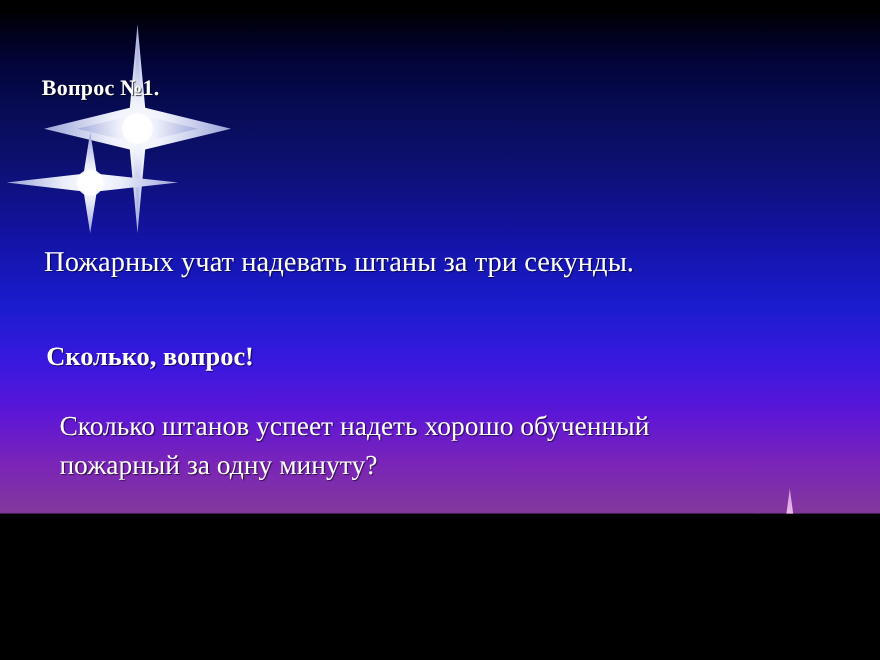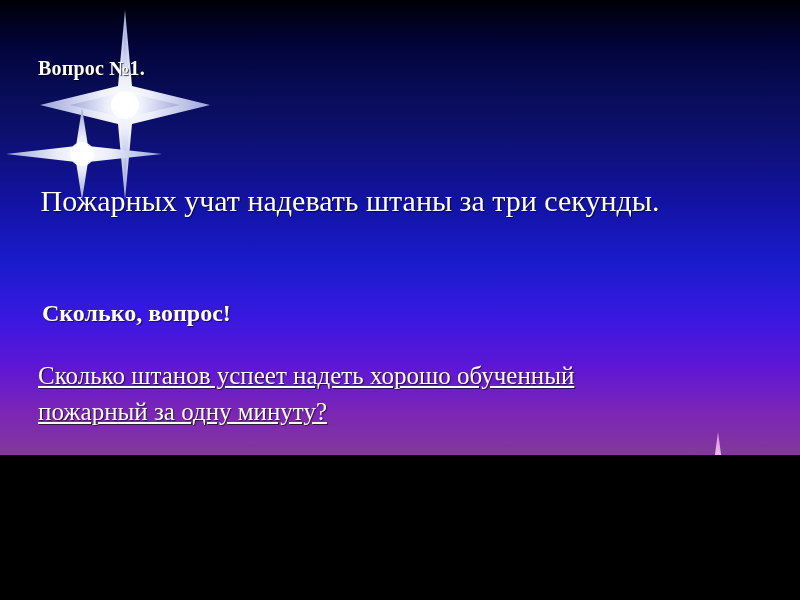--- a/index.html
+++ b/index.html
@@ -17,20 +17,21 @@
       #000006 0%,
       #02043a 10%,
       #080c56 20%,
       #0d1070 30%,
       #1313a5 45%,
       #1a1ccd 58%,
       #3a18e0 70%,
       #5c16d6 80%,
       #7a24b8 90%,
       #83399b 100%);
+    margin-top: 12px;
   }
 
   
   .star {
     position: absolute;
     pointer-events: none;
   }
 
   
   #title {
@@ -40,48 +41,46 @@
     font-size: 20px;
     font-weight: bold;
     color: #ffffff;
     text-shadow: 1px 1px 1px rgba(0,0,0,0.75);
     letter-spacing: 0.2px;
     white-space: nowrap;
   }
   #statement {
     position: absolute;
     left: 40px;
-    top: 181px;
+    top: 208px;
     width: 620px;
-    font-size: 30px;
+    font-size: 26px;
     line-height: 1.35;
     color: #ffffff;
     text-shadow: 1px 1px 1px rgba(0,0,0,0.6);
-    text-align: center;
   }
   #attention {
     position: absolute;
     left: 42px;
     top: 300px;
     font-size: 24px;
     font-weight: bold;
     color: #ffffff;
     text-shadow: 1px 1px 1px rgba(0,0,0,0.6);
     white-space: nowrap;
   }
   #question {
     position: absolute;
-    left: 38px;
+    left: 54px;
     top: 358px;
     width: 640px;
     font-size: 25px;
     line-height: 1.45;
     color: #ffffff;
     text-shadow: 1px 1px 1px rgba(0,0,0,0.6);
-    text-decoration: underline;
   }
 
   
   .answer-btn {
     position: absolute;
     top: 500px;
     width: 130px;
     height: 58px;
     background: #bfdfe3;
     border: 2px solid #4b4658;

